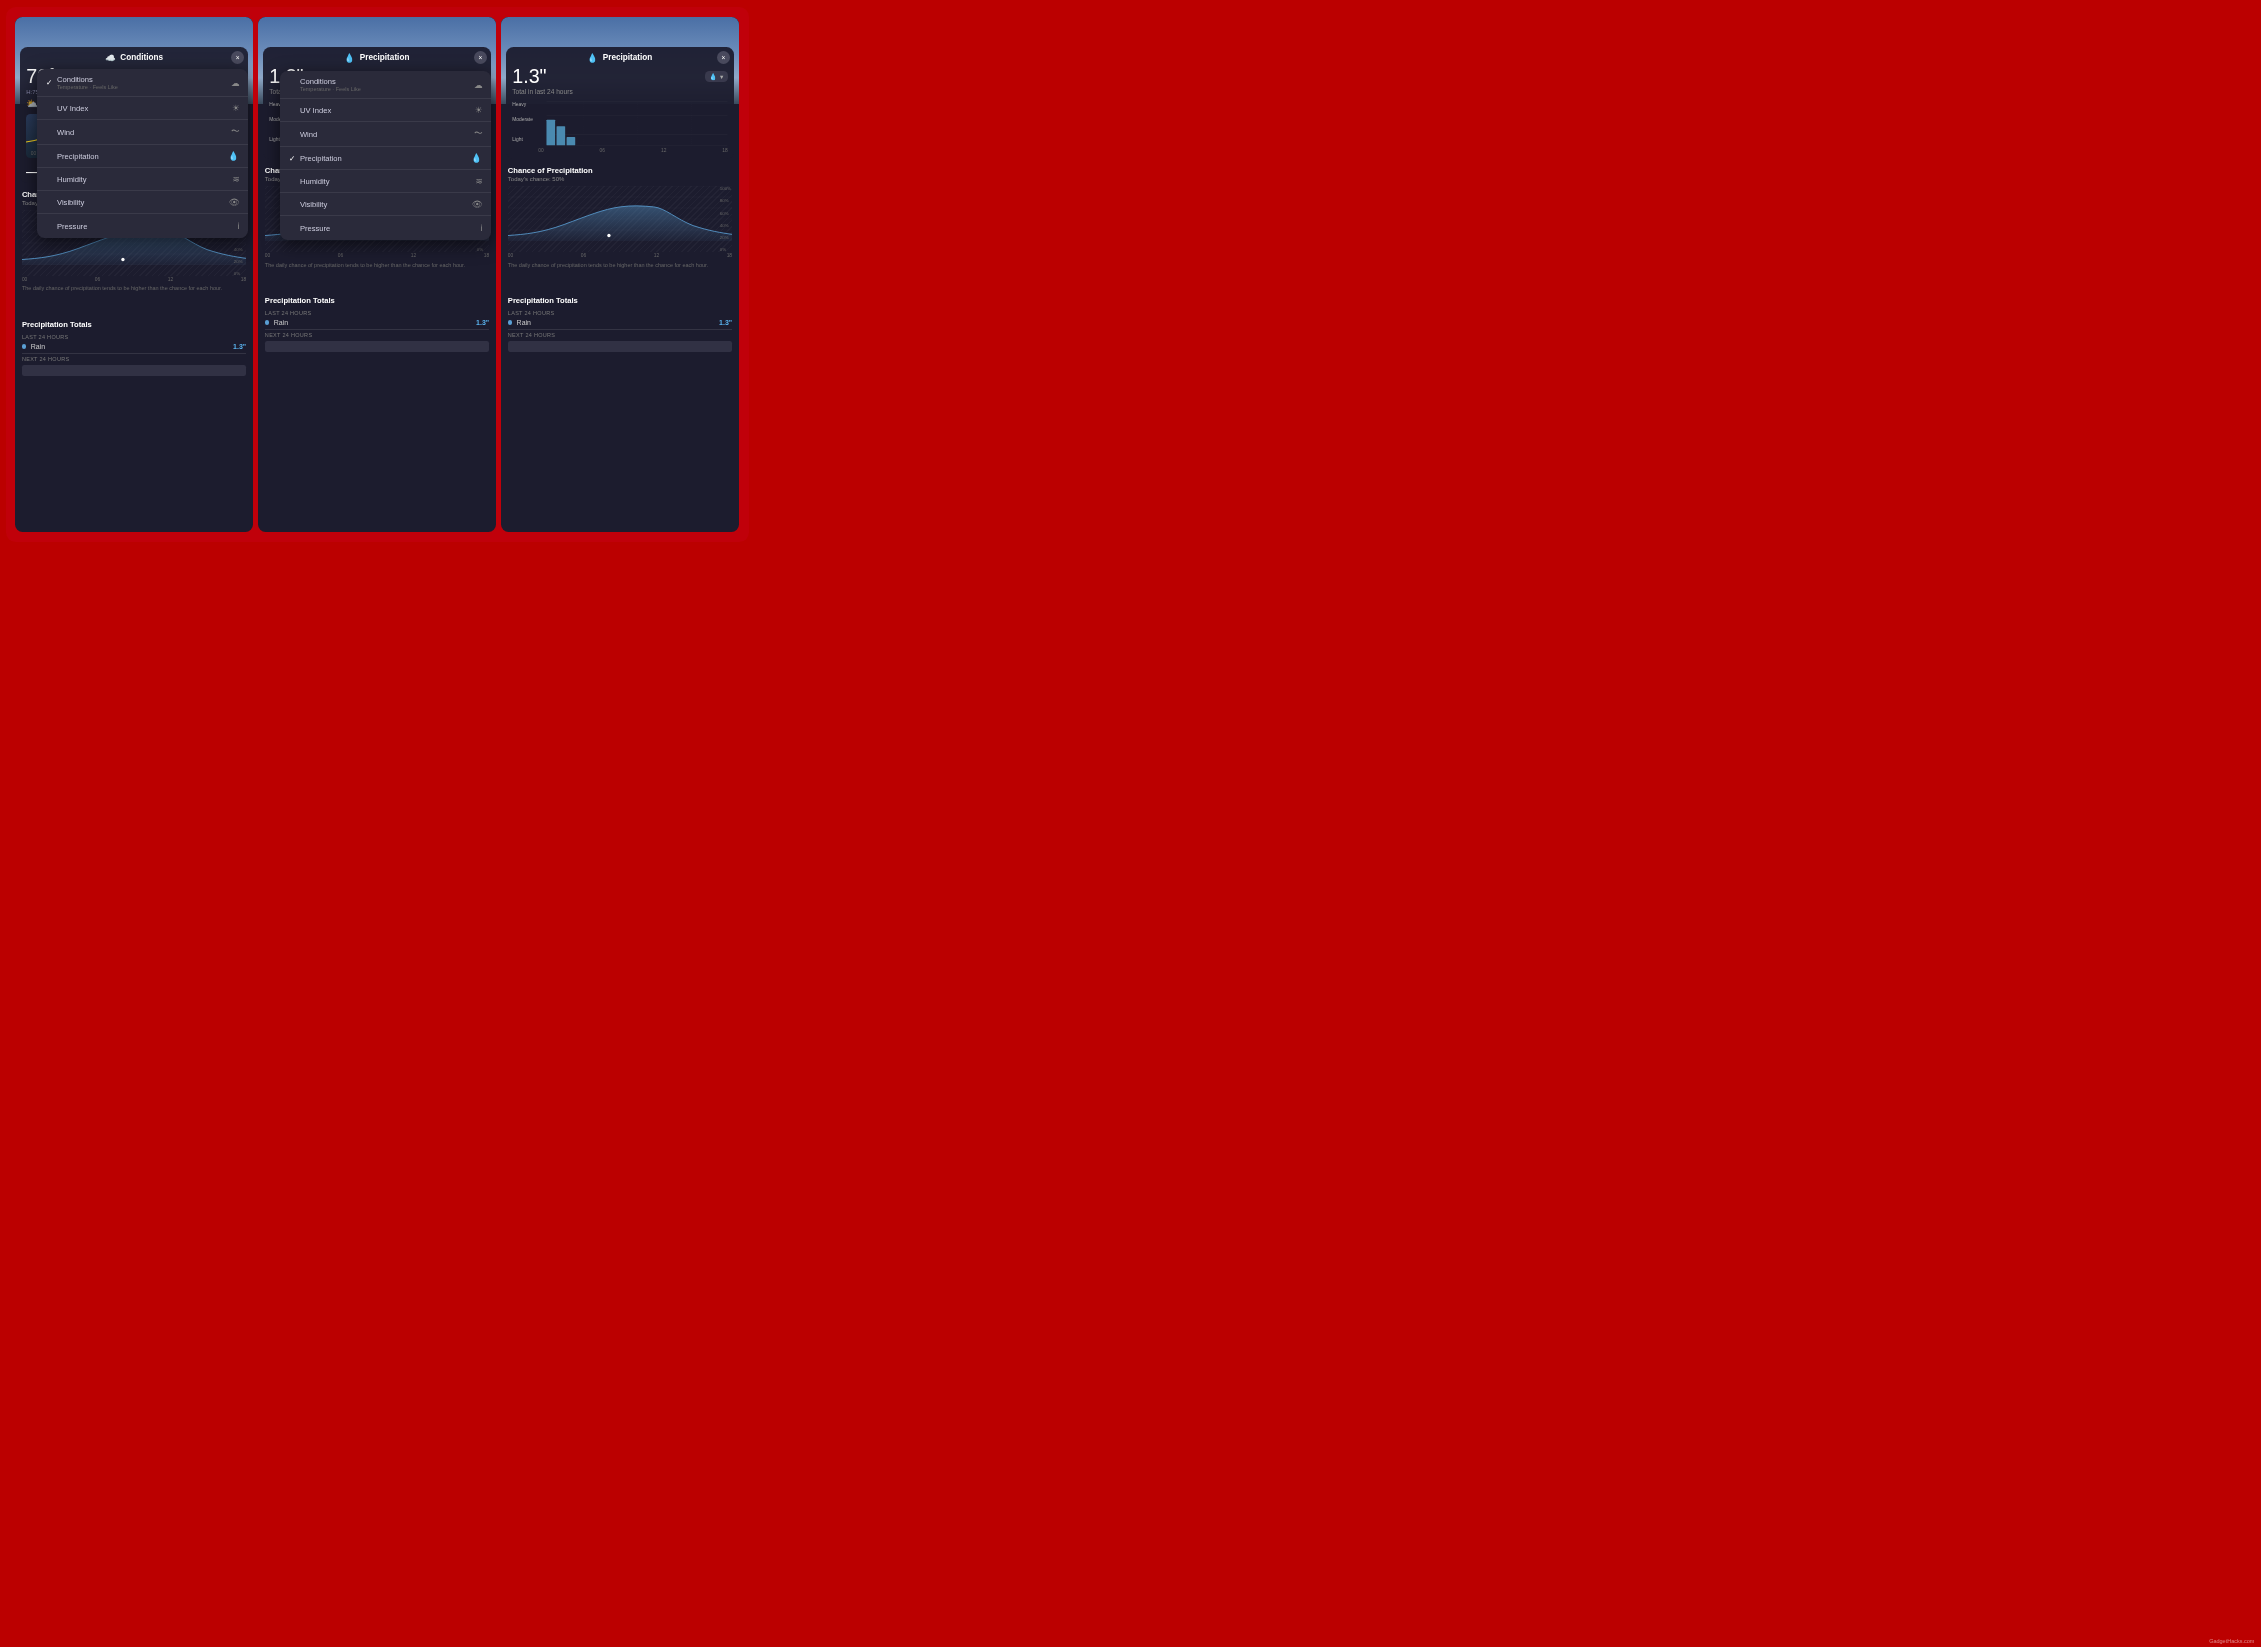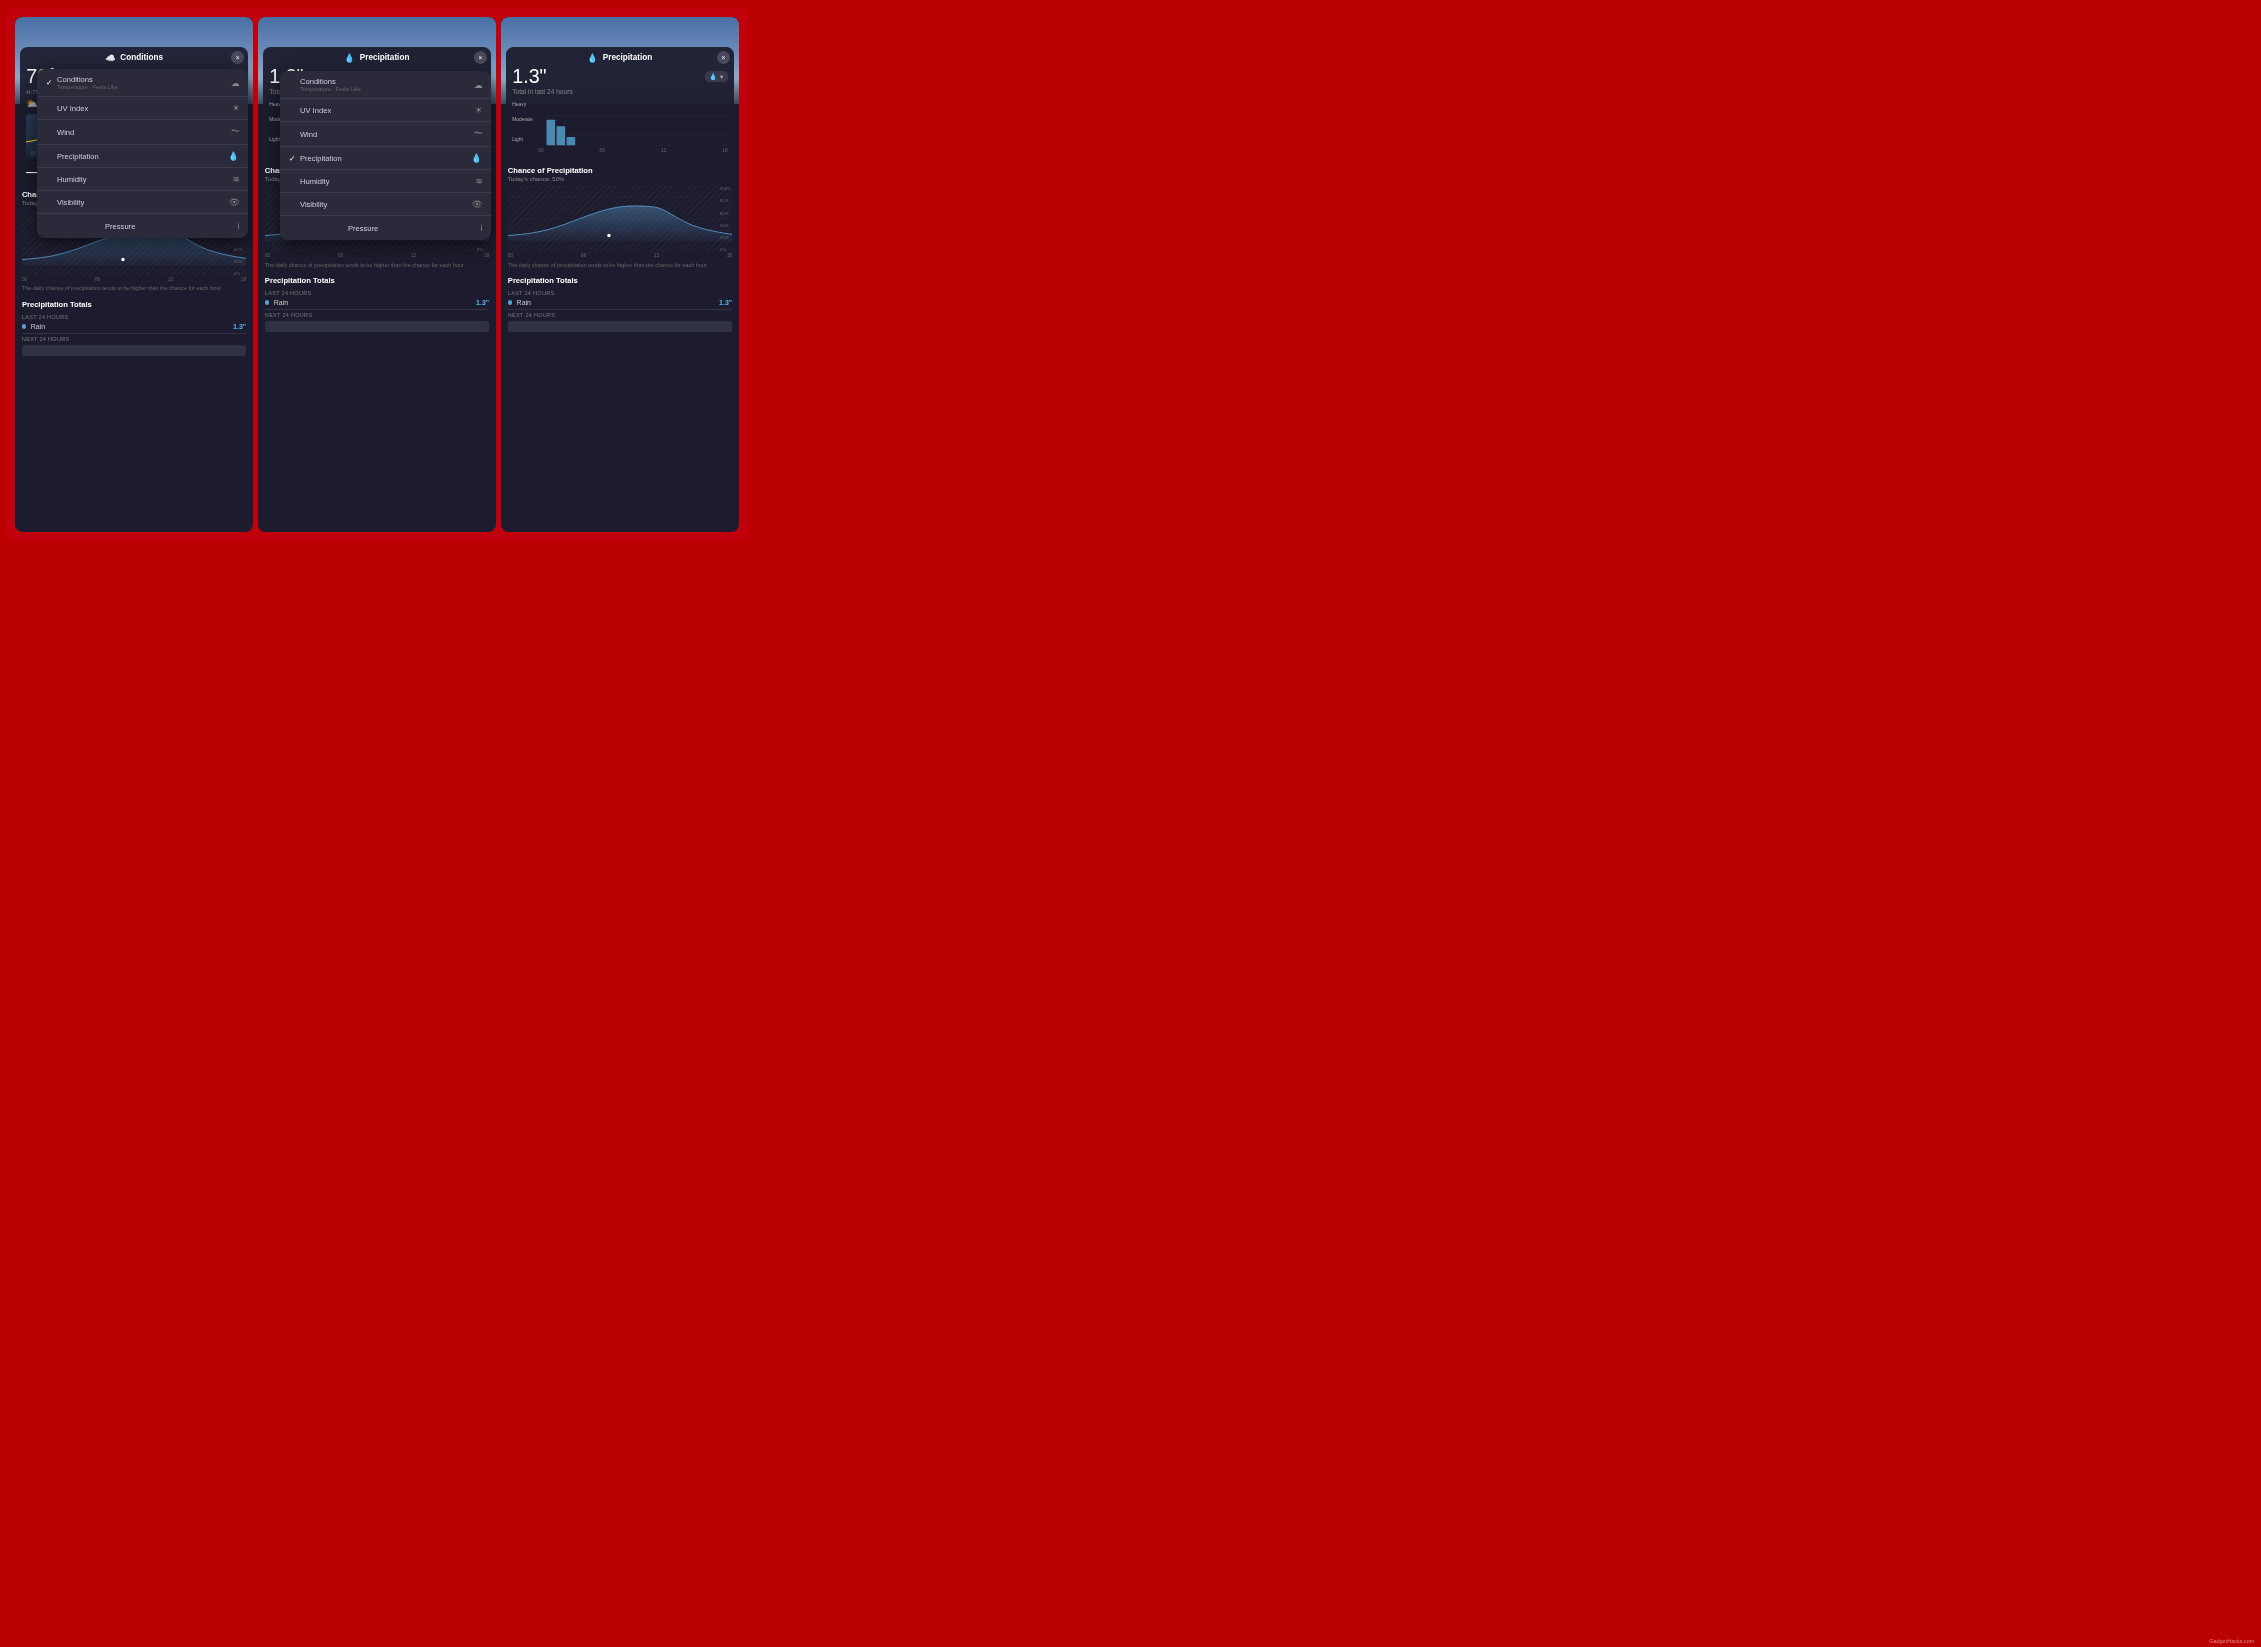--- a/index.html
+++ b/index.html
@@ -260,21 +260,20 @@
     }
     .dropdown-item {
       display: flex;
       align-items: center;
       padding: 6px 8.7px;
       cursor: pointer;
       border-bottom: 0.5px solid rgba(255,255,255,0.08);
     }
     .dropdown-item:last-child {
       border-bottom: none;
-      gap: 48px;
     }
     .dropdown-item.selected {
       color: white;
     }
     .dropdown-item-text {
       flex: 1;
       color: #ccccdd;
       font-size: 7.6px;
     }
     .dropdown-item-sub {
@@ -306,20 +305,21 @@
       color: white;
     }
     .precip-sub {
       color: #888;
       font-size: 6.6px;
       margin-bottom: 4.4px;
     }
     
     .totals-section {
       padding: 4.4px 6.6px;
+      margin-top: 20px;
     }
     .totals-heading {
       color: white;
       font-size: 7.6px;
       font-weight: 700;
       margin-bottom: 4.4px;
     }
     .totals-header {
       color: #777;
       font-size: 5.5px;

